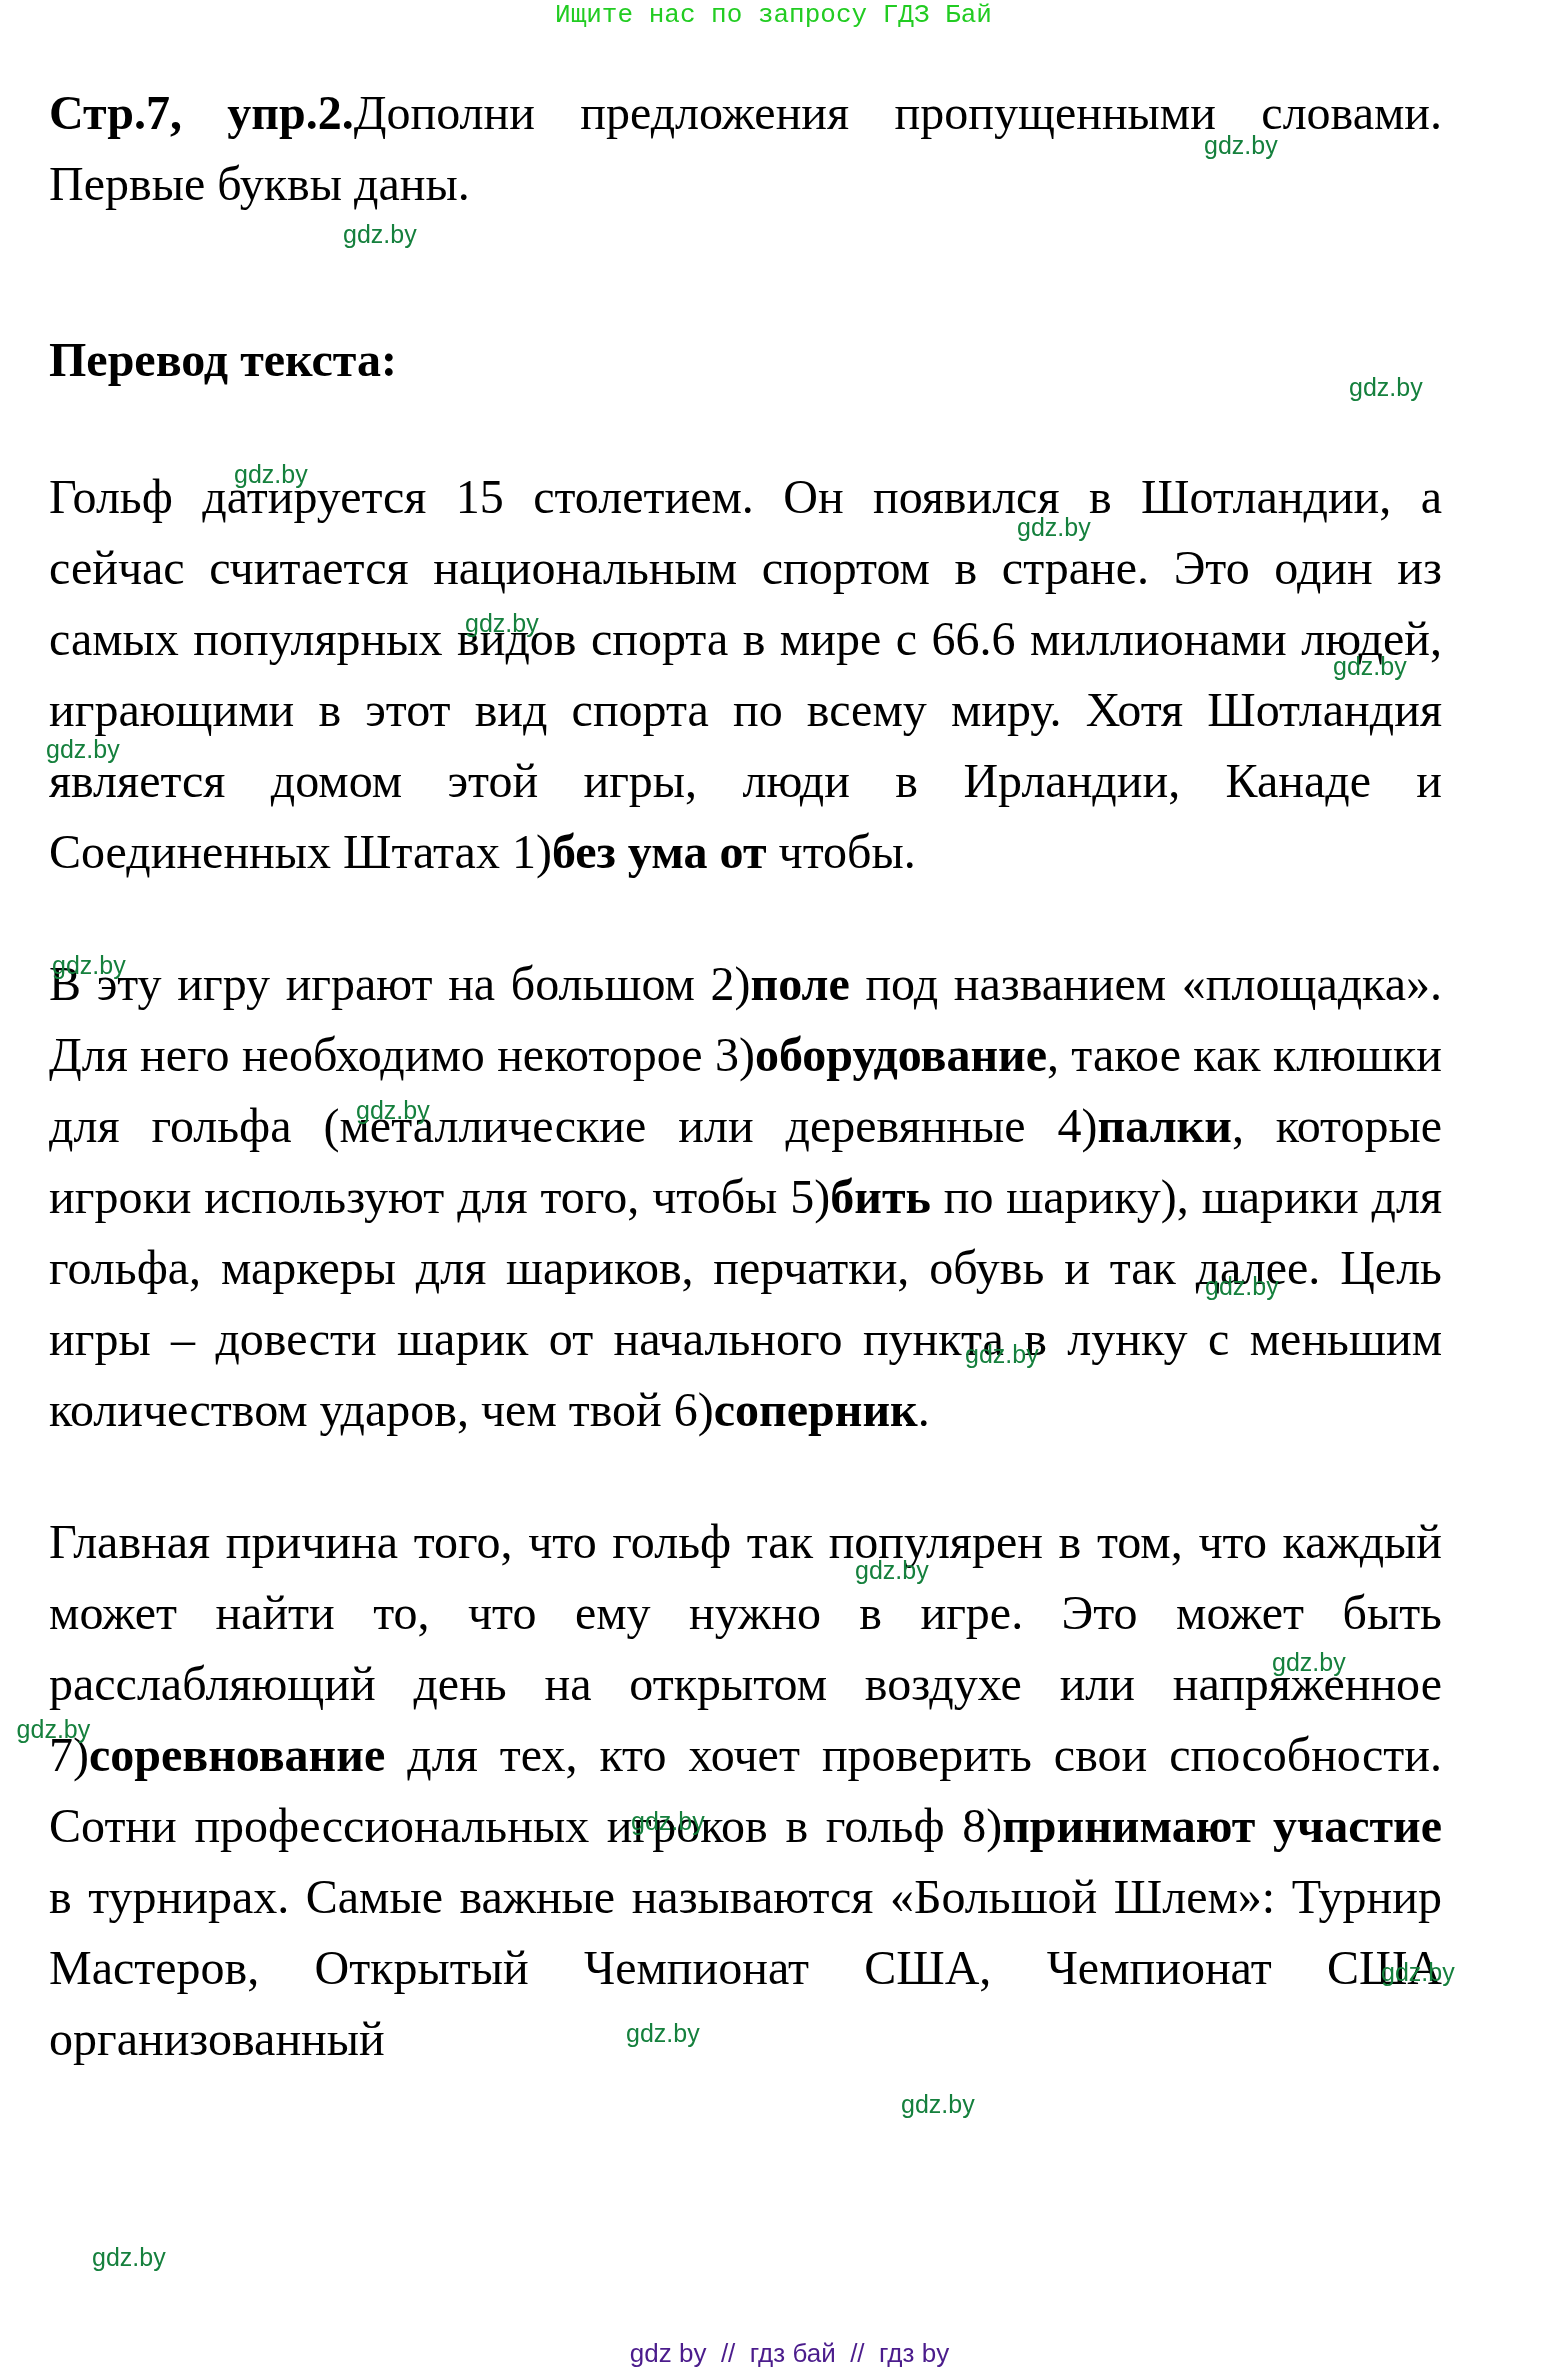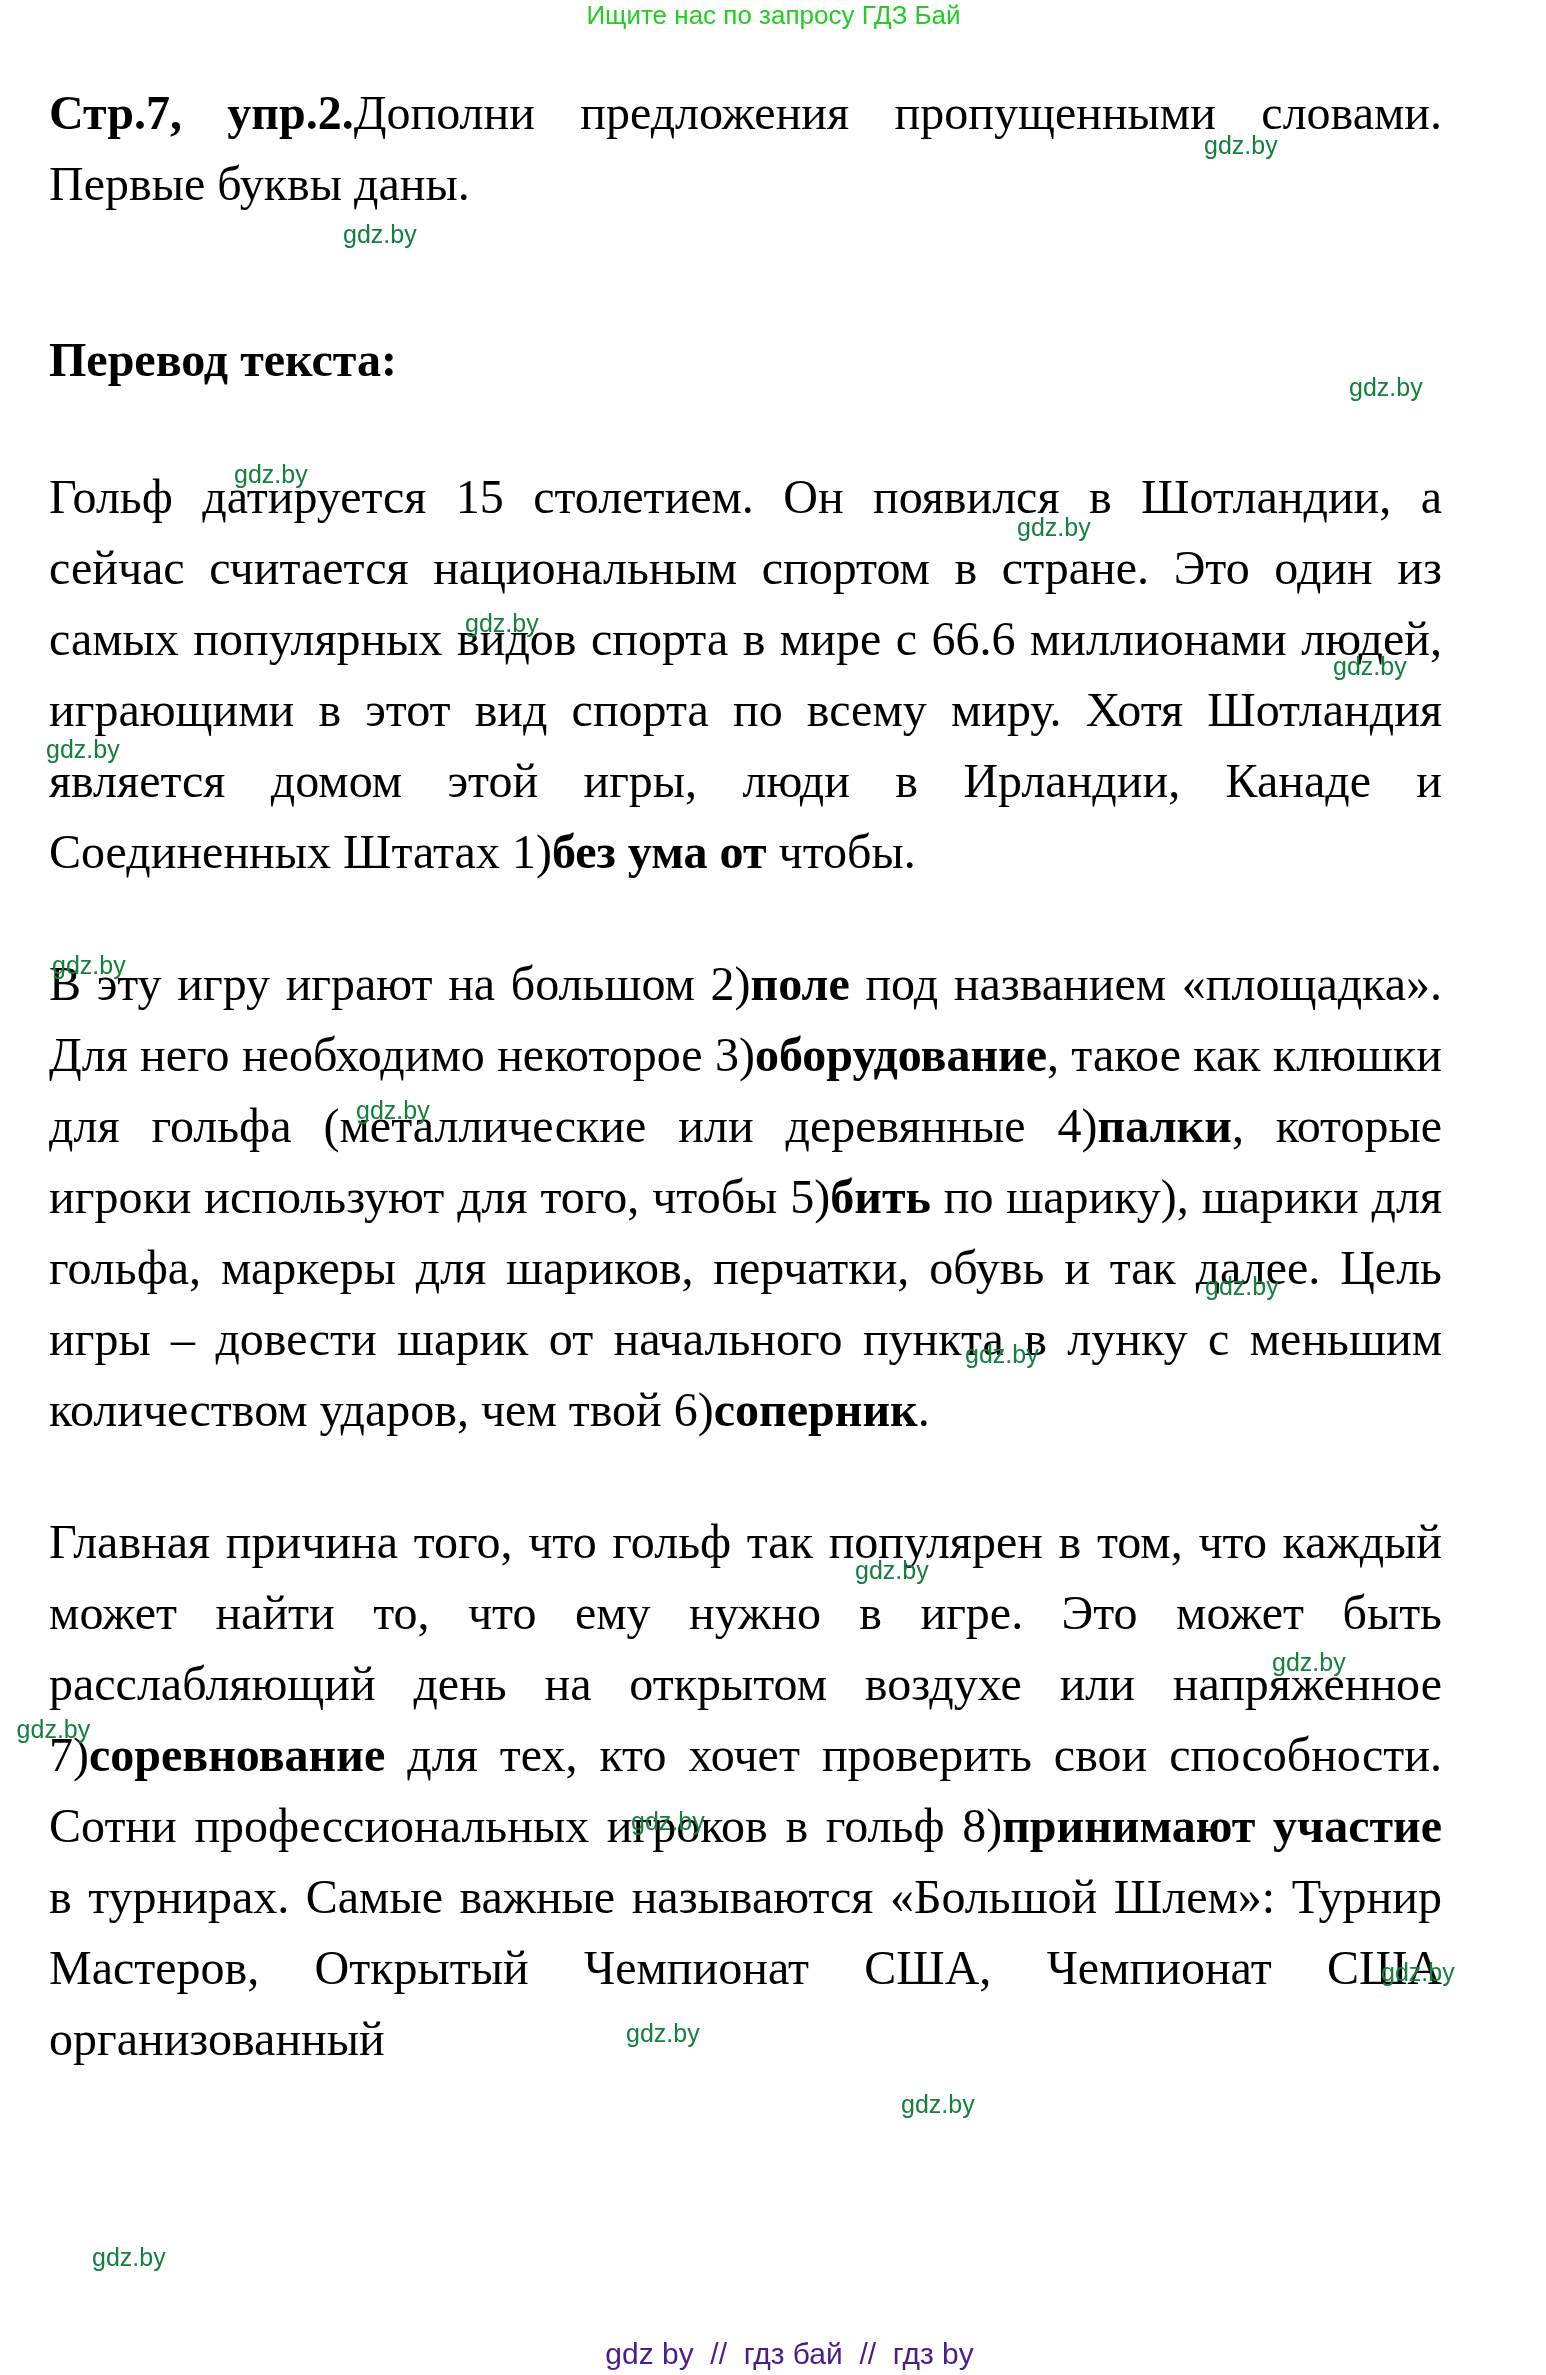--- a/index.html
+++ b/index.html
@@ -1,25 +1,25 @@
 <!DOCTYPE html>
 <html style="font-size:14.8px"><head>
   <meta charset="utf-8">
   <style>
     html, body { margin: 0; padding: 0; background: #ffffff; }
     body { width: 1547px; height: 2376px; position: relative; overflow: hidden; }
     .header-link {
       position: absolute; left: 0; right: 0; top: 0; height: 33px;
-      text-align: center; font-family: Liberation Sans, sans-serif;
+      text-align: center; font-family: Liberation Mono, monospace;
       font-size: 26px; color: #22cc22; line-height: 31px;
     }
     .footer-link {
       position: absolute; left: 0; right: 0; top: 2335px; height: 37px;
       text-align: center; font-family: "Liberation Sans", sans-serif;
-      font-size: 30px; color: #4b1c8c; line-height: 37px; white-space: pre; padding-left: 32px;
+      font-size: 26px; color: #4b1c8c; line-height: 37px; white-space: pre; padding-left: 32px;
     }
     .page {
       position: absolute; left: 37px; top: 65px; width: 1417px;
       font-family: "Liberation Serif", serif; font-size: 48px; color: #000;
       line-height: 71px;
     }
     .para { margin: 12px; text-align: justify; }
     .gap-a { height: 39px; }
     .gap-b { height: 42px; }
     .gap-c { height: 37px; }

